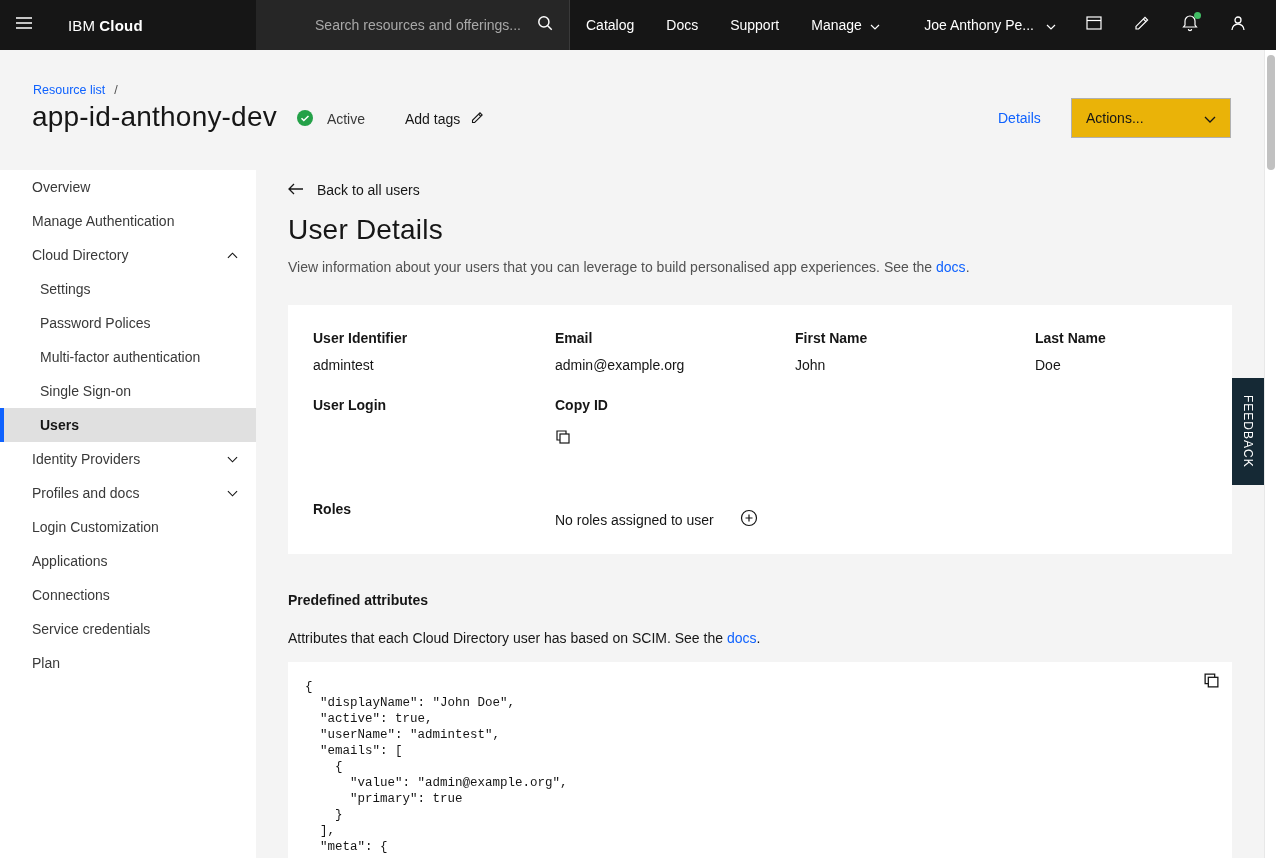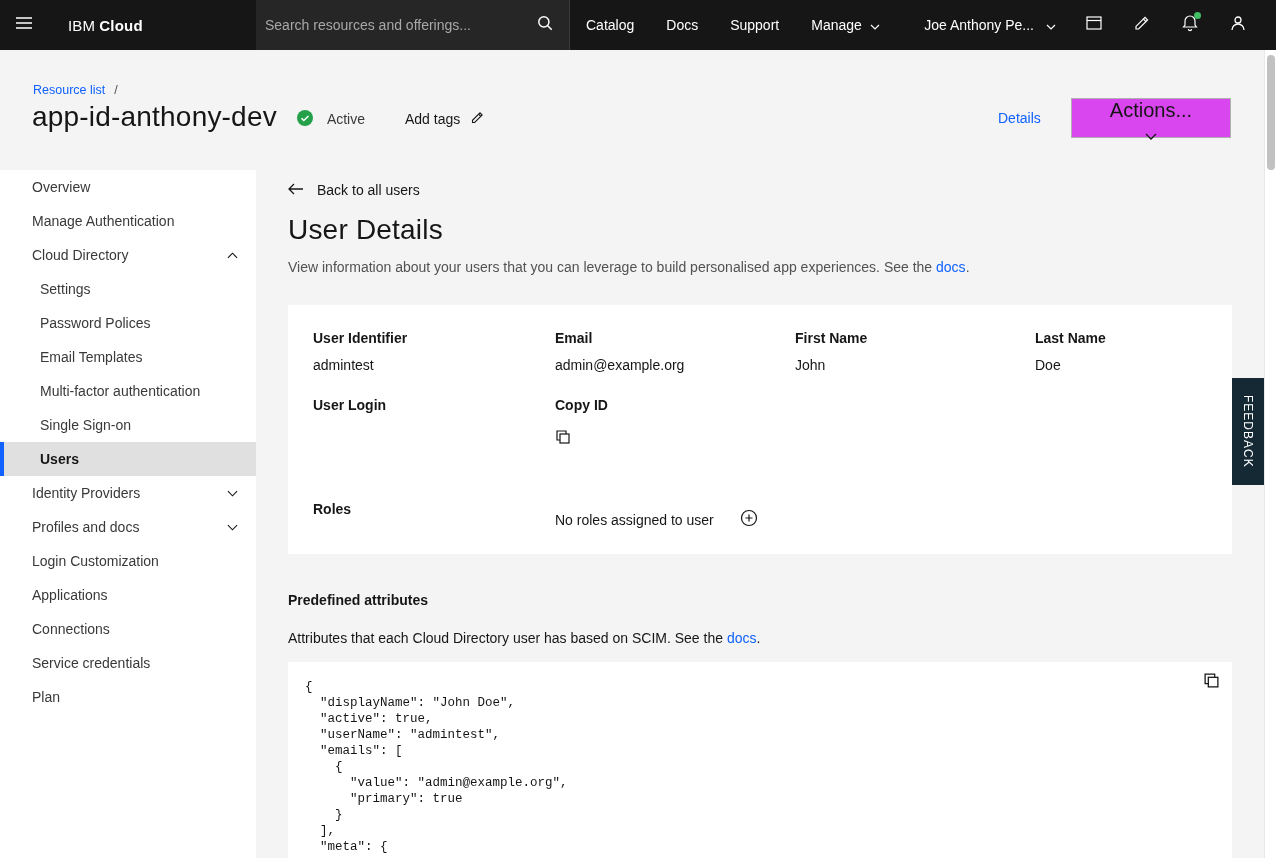--- a/index.html
+++ b/index.html
@@ -11,40 +11,40 @@
     color:#161616;
     overflow:hidden;
   }
 
   
   .header { position:absolute; top:0; left:0; right:0; height:50px; background:#161616; display:flex; align-items:stretch; z-index:30; color:#fff; }
   .hamburger { width:48px; display:flex; align-items:center; justify-content:center; cursor:pointer; }
   .brand { display:flex; align-items:center; margin-left:20px; width:188px; font-size:15px; letter-spacing:.2px; }
   .brand .b-bold { font-weight:bold; margin-left:4px; }
   .search-wrap { width:314px; display:flex; align-items:stretch; background:#262626; border-right:1px solid #3a3a3a; }
-  .search-input { flex:1; background:transparent; border:none; outline:none; color:#fff; font-size:14px; padding-left:9px; font-family:inherit; }
+  .search-input { flex:1; background:transparent; border:none; outline:none; color:#fff; font-size:14px; padding-left:16px; font-family:inherit;text-align:right; }
   .search-input::placeholder { color:#a8a8a8; }
   .search-btn { width:48px; display:flex; align-items:center; justify-content:center; cursor:pointer; }
   .top-nav { display:flex; align-items:stretch; }
   .nav-item { display:flex; align-items:center; gap:8px; padding:0 16px; font-size:14px; cursor:pointer;justify-content:flex-end; }
   .header-right { margin-left:auto; display:flex; align-items:stretch; padding-right:14px; }
   .account { display:flex; align-items:center; gap:12px; padding:0 14px; font-size:14px; cursor:pointer; white-space:nowrap; }
   .icon-btn { width:48px; display:flex; align-items:center; justify-content:center; position:relative; cursor:pointer; }
   .bell-dot { position:absolute; top:12px; right:13px; width:7px; height:7px; border-radius:50%; background:#42be65; }
 
   
   .breadcrumb { position:absolute; top:83px; left:33px; font-size:12.5px; display:flex; gap:9px; align-items:center; }
   .breadcrumb .crumb { color:#0f62fe; cursor:pointer; }
   .breadcrumb .sep { color:#525252; }
   .title-row { position:absolute; top:101px; left:32px; display:flex; align-items:center; }
   .page-title { font-size:28px; font-weight:400; color:#161616; letter-spacing:.2px; }
   .status-badge { display:flex; align-items:center; gap:14px; margin-left:20px; font-size:14px; color:#393939; margin-top:4px; }
   .add-tags { display:flex; align-items:center; gap:10px; margin-left:40px; font-size:14px; color:#161616; margin-top:4px; cursor:pointer; }
   .details-link { position:absolute; top:110px; left:998px; font-size:14px; color:#0f62fe; cursor:pointer; }
-  .actions-dd { position:absolute; top:98px; left:1071px; width:160px; height:40px; background:#d946ef; border:1px solid #b0b0b0; display:flex; align-items:center; justify-content:space-between; padding:0 14px; font-size:20px; cursor:pointer;flex-direction:column; }
+  .actions-dd { position:absolute; top:98px; left:1071px; width:160px; height:40px; background:#eab308; border:1px solid #b0b0b0; display:flex; align-items:center; justify-content:space-between; padding:0 14px; font-size:14px; cursor:pointer; }
 
   
   .sidebar { position:absolute; top:170px; left:0; bottom:0; width:256px; background:#fff; }
   .side-item { height:34px; display:flex; align-items:center; justify-content:space-between; padding:0 18px 0 32px; font-size:14px; color:#393939; cursor:pointer; }
   .side-item.sub { padding-left:40px; }
   .side-item.active { background:#e0e0e0; border-left:4px solid #0f62fe; padding-left:36px; font-weight:bold; color:#161616; }
   .side-item .chev { display:flex; align-items:center; }
 
   
   .main { position:absolute; left:288px; top:170px; width:944px; }
@@ -215,23 +215,20 @@
       <svg width="11" height="7" viewBox="0 0 12 7">
           <path d="M1 6l5-5 5 5" fill="none" stroke="#161616" stroke-width="1.2"></path>
         </svg>
     </span>
   </div>
   <div class="side-item sub">
     <span>Settings</span>
   </div>
   <div class="side-item sub">
     <span>Password Polices</span>
-  </div>
-  <div class="side-item sub">
-    <span>Email Templates</span>
   </div>
   <div class="side-item sub">
     <span>Multi-factor authentication</span>
   </div>
   <div class="side-item sub">
     <span>Single Sign-on</span>
   </div>
   <div class="side-item sub active">
     <span>Users</span>
   </div>

